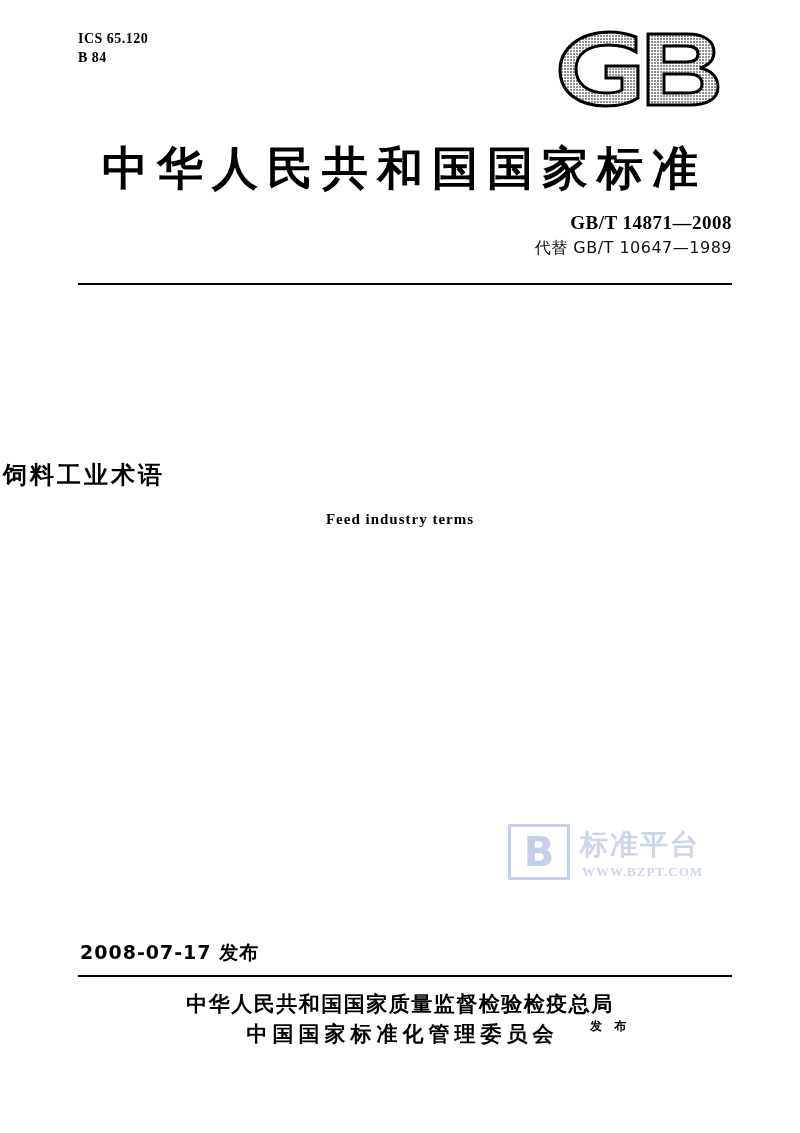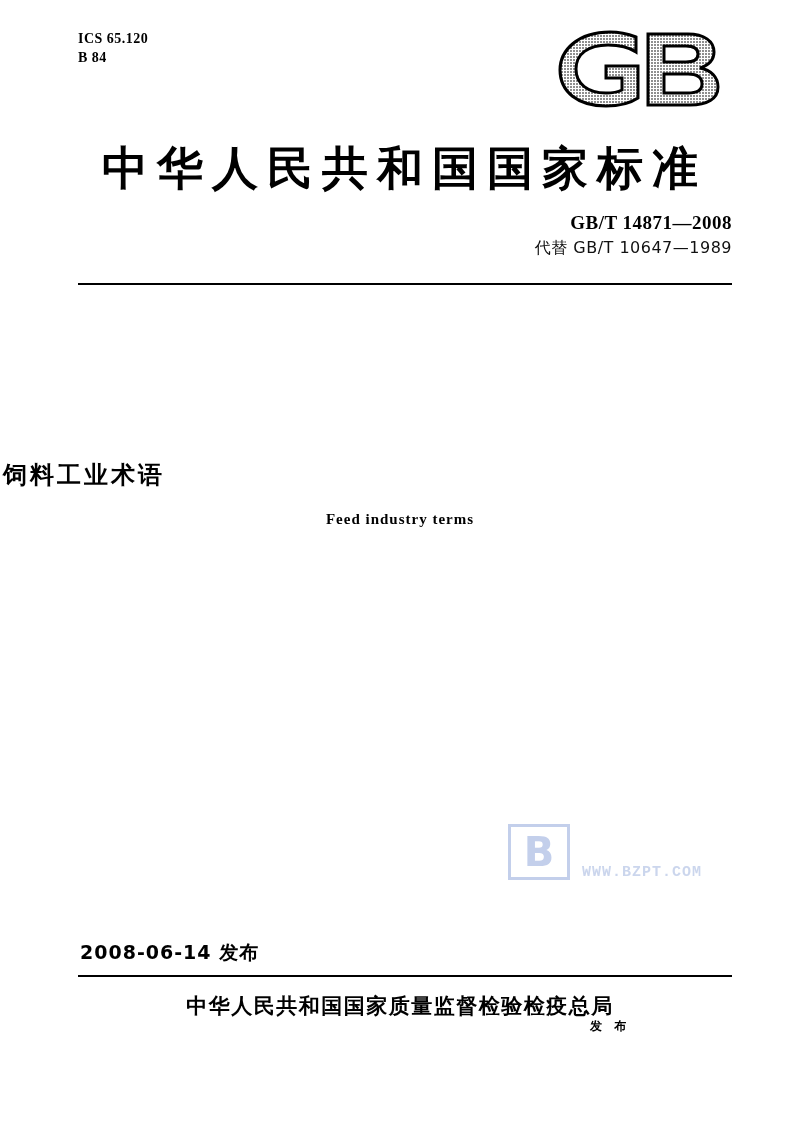--- a/index.html
+++ b/index.html
@@ -155,23 +155,23 @@
     font-family: "DejaVu Sans", sans-serif;
     font-weight: bold;
     font-size: 28px;
     letter-spacing: 2px;
   }
   .wm-url {
     position: absolute;
     left: 74px;
     top: 40px;
     color: #c3cfea;
-    font-family: Liberation Mono, monospace;
-    font-weight: bold;
-    font-size: 15px;
+    font-family: Liberation Serif, serif;
+    font-weight: bold;
+    font-size: 13px;
     letter-spacing: 1px;
   }
 
   
   .date-issue {
     position: absolute;
     left: 80px;
     top: 940px;
     font-family: "DejaVu Sans", sans-serif;
     font-weight: bold;
@@ -190,21 +190,21 @@
 
   
   .issuer {
     position: absolute;
     left: 0;
     right: 0;
     top: 992px;
     text-align: center;
   }
   .issuer-line1 {
-    font-family: Liberation Serif, serif;
+    font-family: Liberation Mono, monospace;
     font-weight: bold;
     font-size: 21px;
     letter-spacing: 1.5px;
     line-height: 1.35;
   }
   .issuer-line2 {
     font-family: "DejaVu Sans", sans-serif;
     font-weight: bold;
     font-size: 21px;
     letter-spacing: 5px;
@@ -255,25 +255,27 @@
     <div class="std-replaces">代替 GB/T 10647—1989</div>
   </div>
 
   <div class="rule-top"></div>
 
   <div class="doc-title-cn">饲料工业术语</div>
   <div class="doc-title-en">Feed industry terms</div>
 
   <div class="watermark">
     <div class="wm-logo">B</div>
+    <div class="wm-text">标准平台</div>
     <div class="wm-url">WWW.BZPT.COM</div>
   </div>
 
   <div class="rule-bottom"></div>
 
-  <div class="date-issue">2008-06-14 发布</div>
+  <div class="date-issue">2008-07-17 发布</div>
 
   <div class="issuer">
     <div class="issuer-line1">中华人民共和国国家质量监督检验检疫总局</div>
+    <div class="issuer-line2">中国国家标准化管理委员会</div>
     <div class="issuer-publish">发 布</div>
   </div>
 
 </div>
 
 </body></html>

